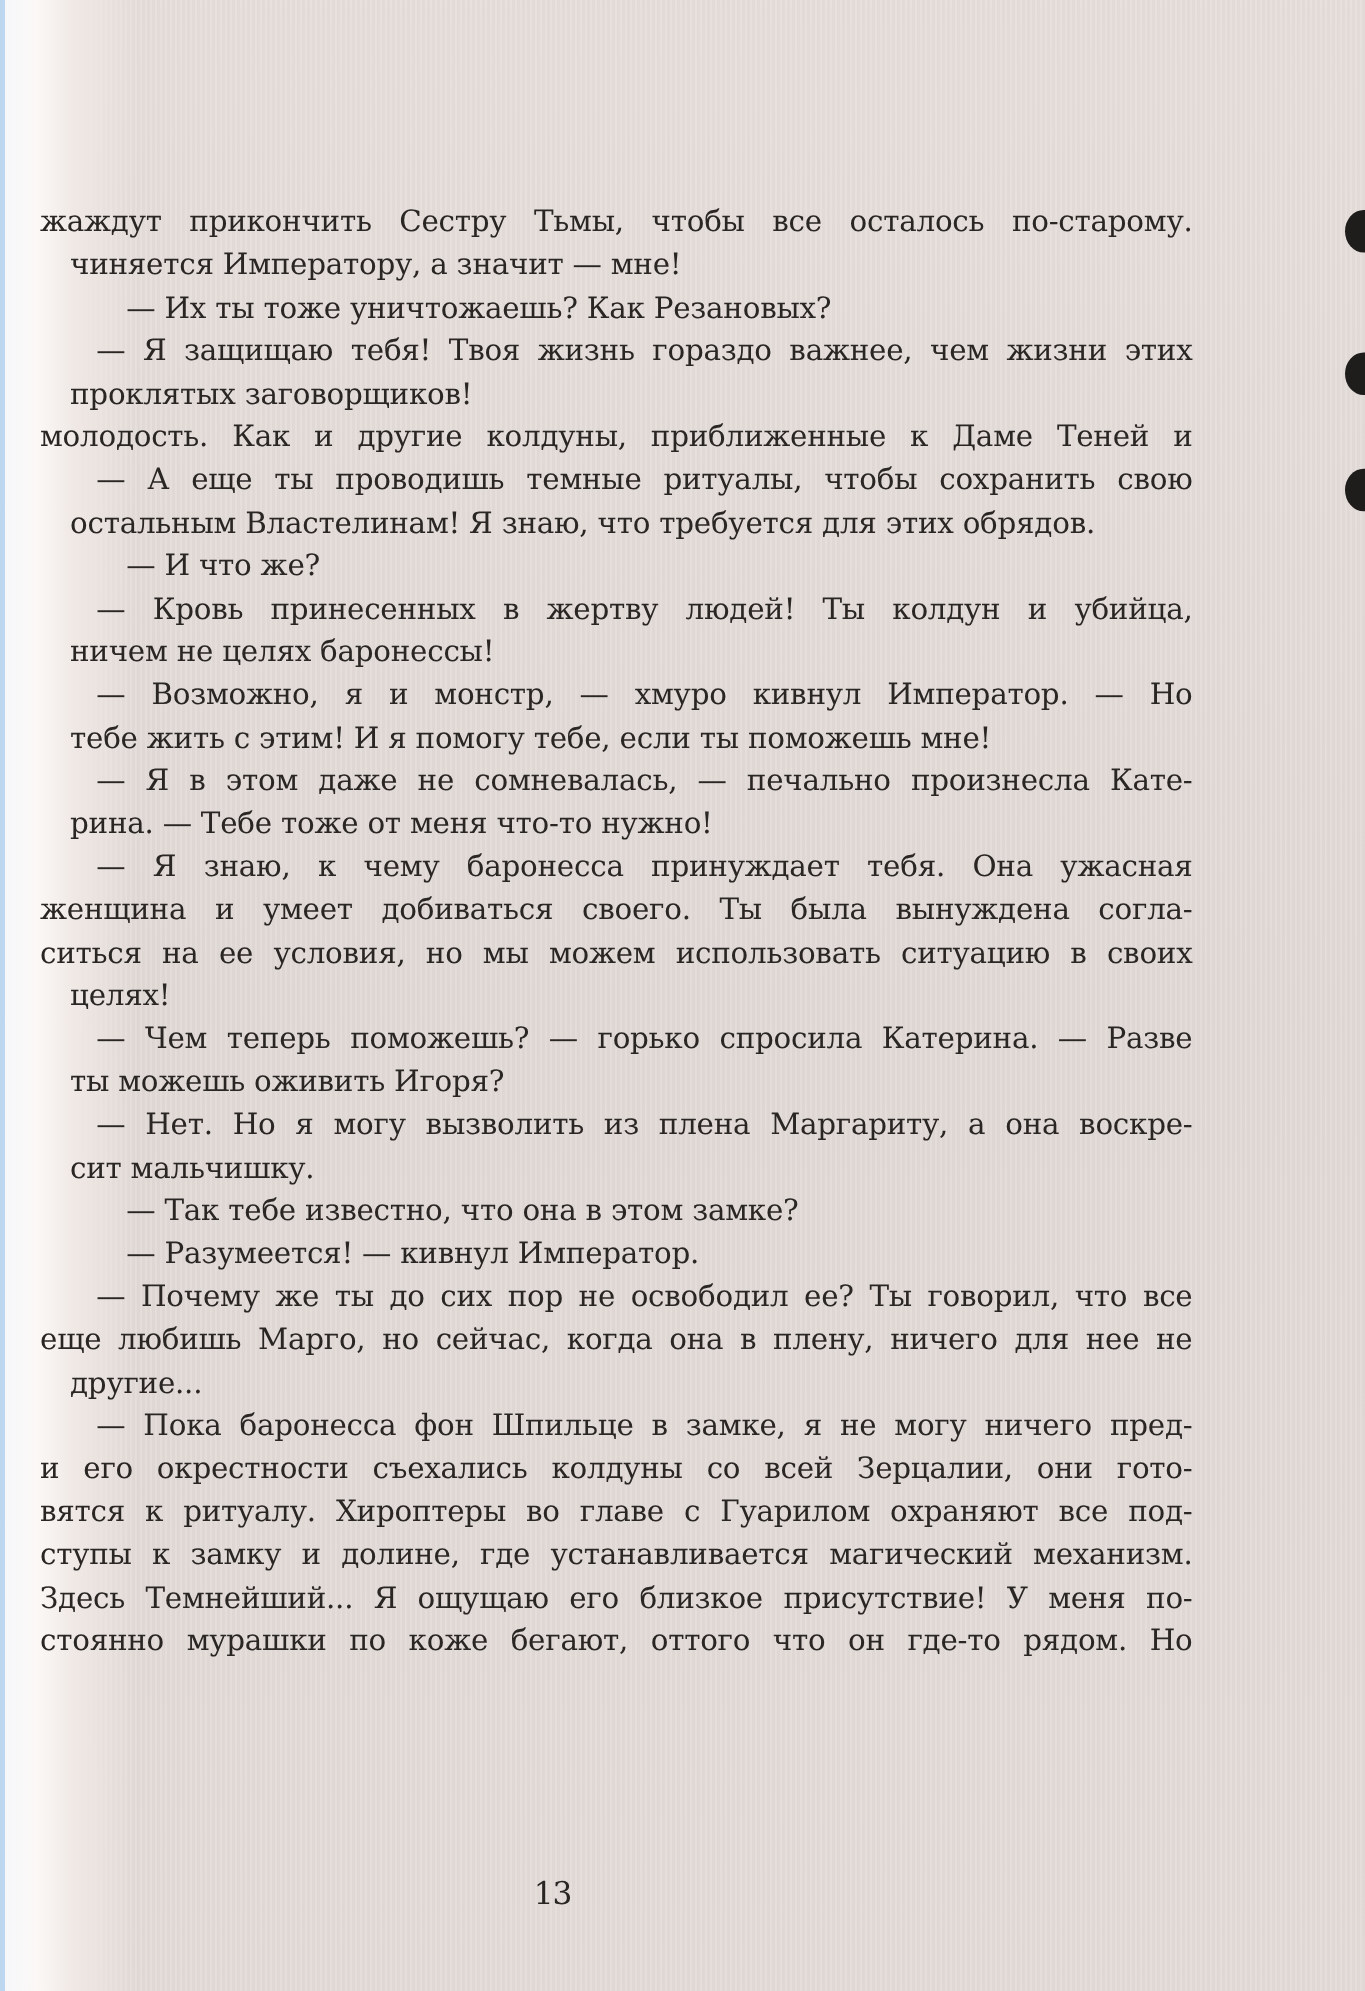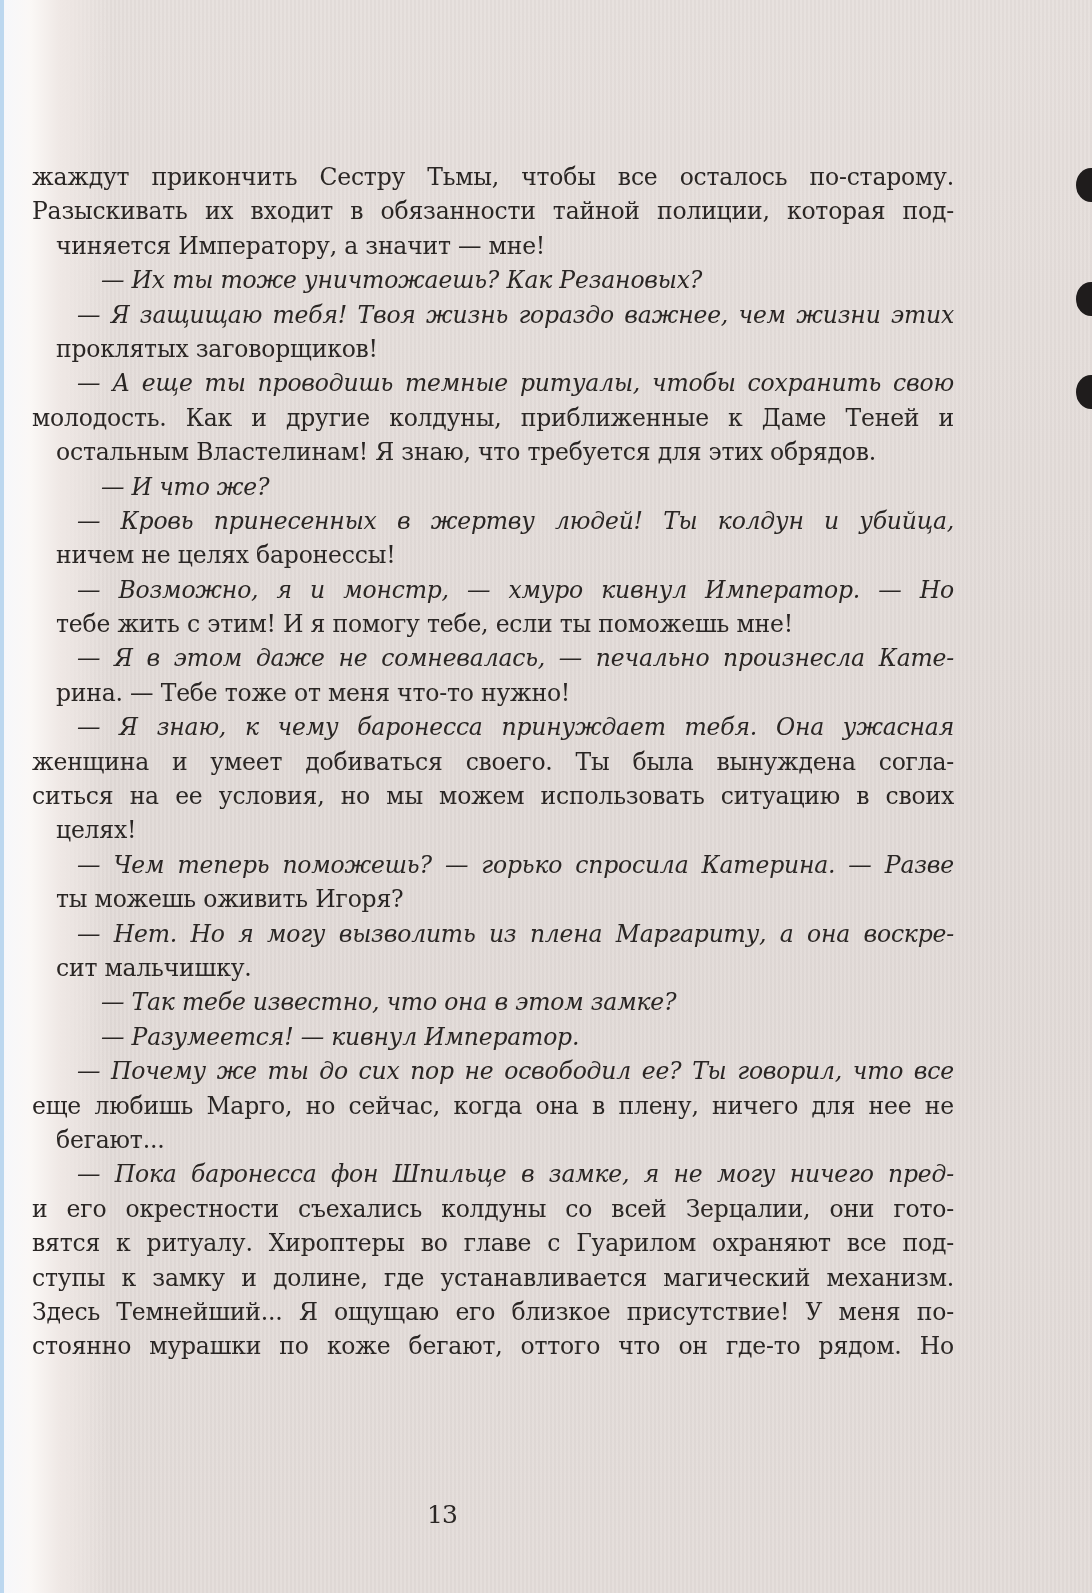--- a/index.html
+++ b/index.html
@@ -37,21 +37,21 @@
     .line {
       height: 34.4px;
       line-height: 34.4px;
       font-size: 23.5px;
       white-space: nowrap;
       text-align: justify;
       text-align-last: justify;
       letter-spacing: -0.2px;
     }
     .line.last { text-align-last: left; margin-left: 24px; }
-    .line.indent { padding-left: 45px; font-style: italic; }
+    .line.indent { padding-left: 45px; }
     .page-number {
       position: absolute;
       left: 0; width: 884px;
       top: 1500px;
       text-align: center;
       font-size: 25px;
       letter-spacing: -1px;
     }
   </style>
 </head>
@@ -59,48 +59,47 @@
 
 <div class="paper"></div>
 <div class="edge-strip"></div>
 
 <div class="hole" style="top:168px"></div>
 <div class="hole" style="top:282px"></div>
 <div class="hole" style="top:375px"></div>
 
 <div class="text-block" id="text-block">
     <div class="line">жаждут прикончить Сестру Тьмы, чтобы все осталось по-старому.</div>
-    <div class="line">Разыскивать их входит в обязанности тайной полиции, которая под-</div>
     <div class="line last">чиняется Императору, а значит — мне!</div>
     <div class="line indent last">— Их ты тоже уничтожаешь? Как Резановых?</div>
     <div class="line indent">— Я защищаю тебя! Твоя жизнь гораздо важнее, чем жизни этих</div>
     <div class="line last">проклятых заговорщиков!</div>
+    <div class="line">молодость. Как и другие колдуны, приближенные к Даме Теней и</div>
     <div class="line indent">— А еще ты проводишь темные ритуалы, чтобы сохранить свою</div>
-    <div class="line">молодость. Как и другие колдуны, приближенные к Даме Теней и</div>
     <div class="line last">остальным Властелинам! Я знаю, что требуется для этих обрядов.</div>
     <div class="line indent last">— И что же?</div>
     <div class="line indent">— Кровь принесенных в жертву людей! Ты колдун и убийца,</div>
     <div class="line last">ничем не целях баронессы!</div>
     <div class="line indent">— Возможно, я и монстр, — хмуро кивнул Император. — Но</div>
     <div class="line last">тебе жить с этим! И я помогу тебе, если ты поможешь мне!</div>
     <div class="line indent">— Я в этом даже не сомневалась, — печально произнесла Кате-</div>
     <div class="line last">рина. — Тебе тоже от меня что-то нужно!</div>
     <div class="line indent">— Я знаю, к чему баронесса принуждает тебя. Она ужасная</div>
     <div class="line">женщина и умеет добиваться своего. Ты была вынуждена согла-</div>
     <div class="line">ситься на ее условия, но мы можем использовать ситуацию в своих</div>
     <div class="line last">целях!</div>
     <div class="line indent">— Чем теперь поможешь? — горько спросила Катерина. — Разве</div>
     <div class="line last">ты можешь оживить Игоря?</div>
     <div class="line indent">— Нет. Но я могу вызволить из плена Маргариту, а она воскре-</div>
     <div class="line last">сит мальчишку.</div>
     <div class="line indent last">— Так тебе известно, что она в этом замке?</div>
     <div class="line indent last">— Разумеется! — кивнул Император.</div>
     <div class="line indent">— Почему же ты до сих пор не освободил ее? Ты говорил, что все</div>
     <div class="line">еще любишь Марго, но сейчас, когда она в плену, ничего для нее не</div>
-    <div class="line last">бегают...</div>
+    <div class="line last">другие...</div>
     <div class="line indent">— Пока баронесса фон Шпильце в замке, я не могу ничего пред-</div>
     <div class="line">и его окрестности съехались колдуны со всей Зерцалии, они гото-</div>
     <div class="line">вятся к ритуалу. Хироптеры во главе с Гуарилом охраняют все под-</div>
     <div class="line">ступы к замку и долине, где устанавливается магический механизм.</div>
     <div class="line">Здесь Темнейший... Я ощущаю его близкое присутствие! У меня по-</div>
     <div class="line">стоянно мурашки по коже бегают, оттого что он где-то рядом. Но</div>
   </div>
 
 <div class="page-number">13</div>
 

